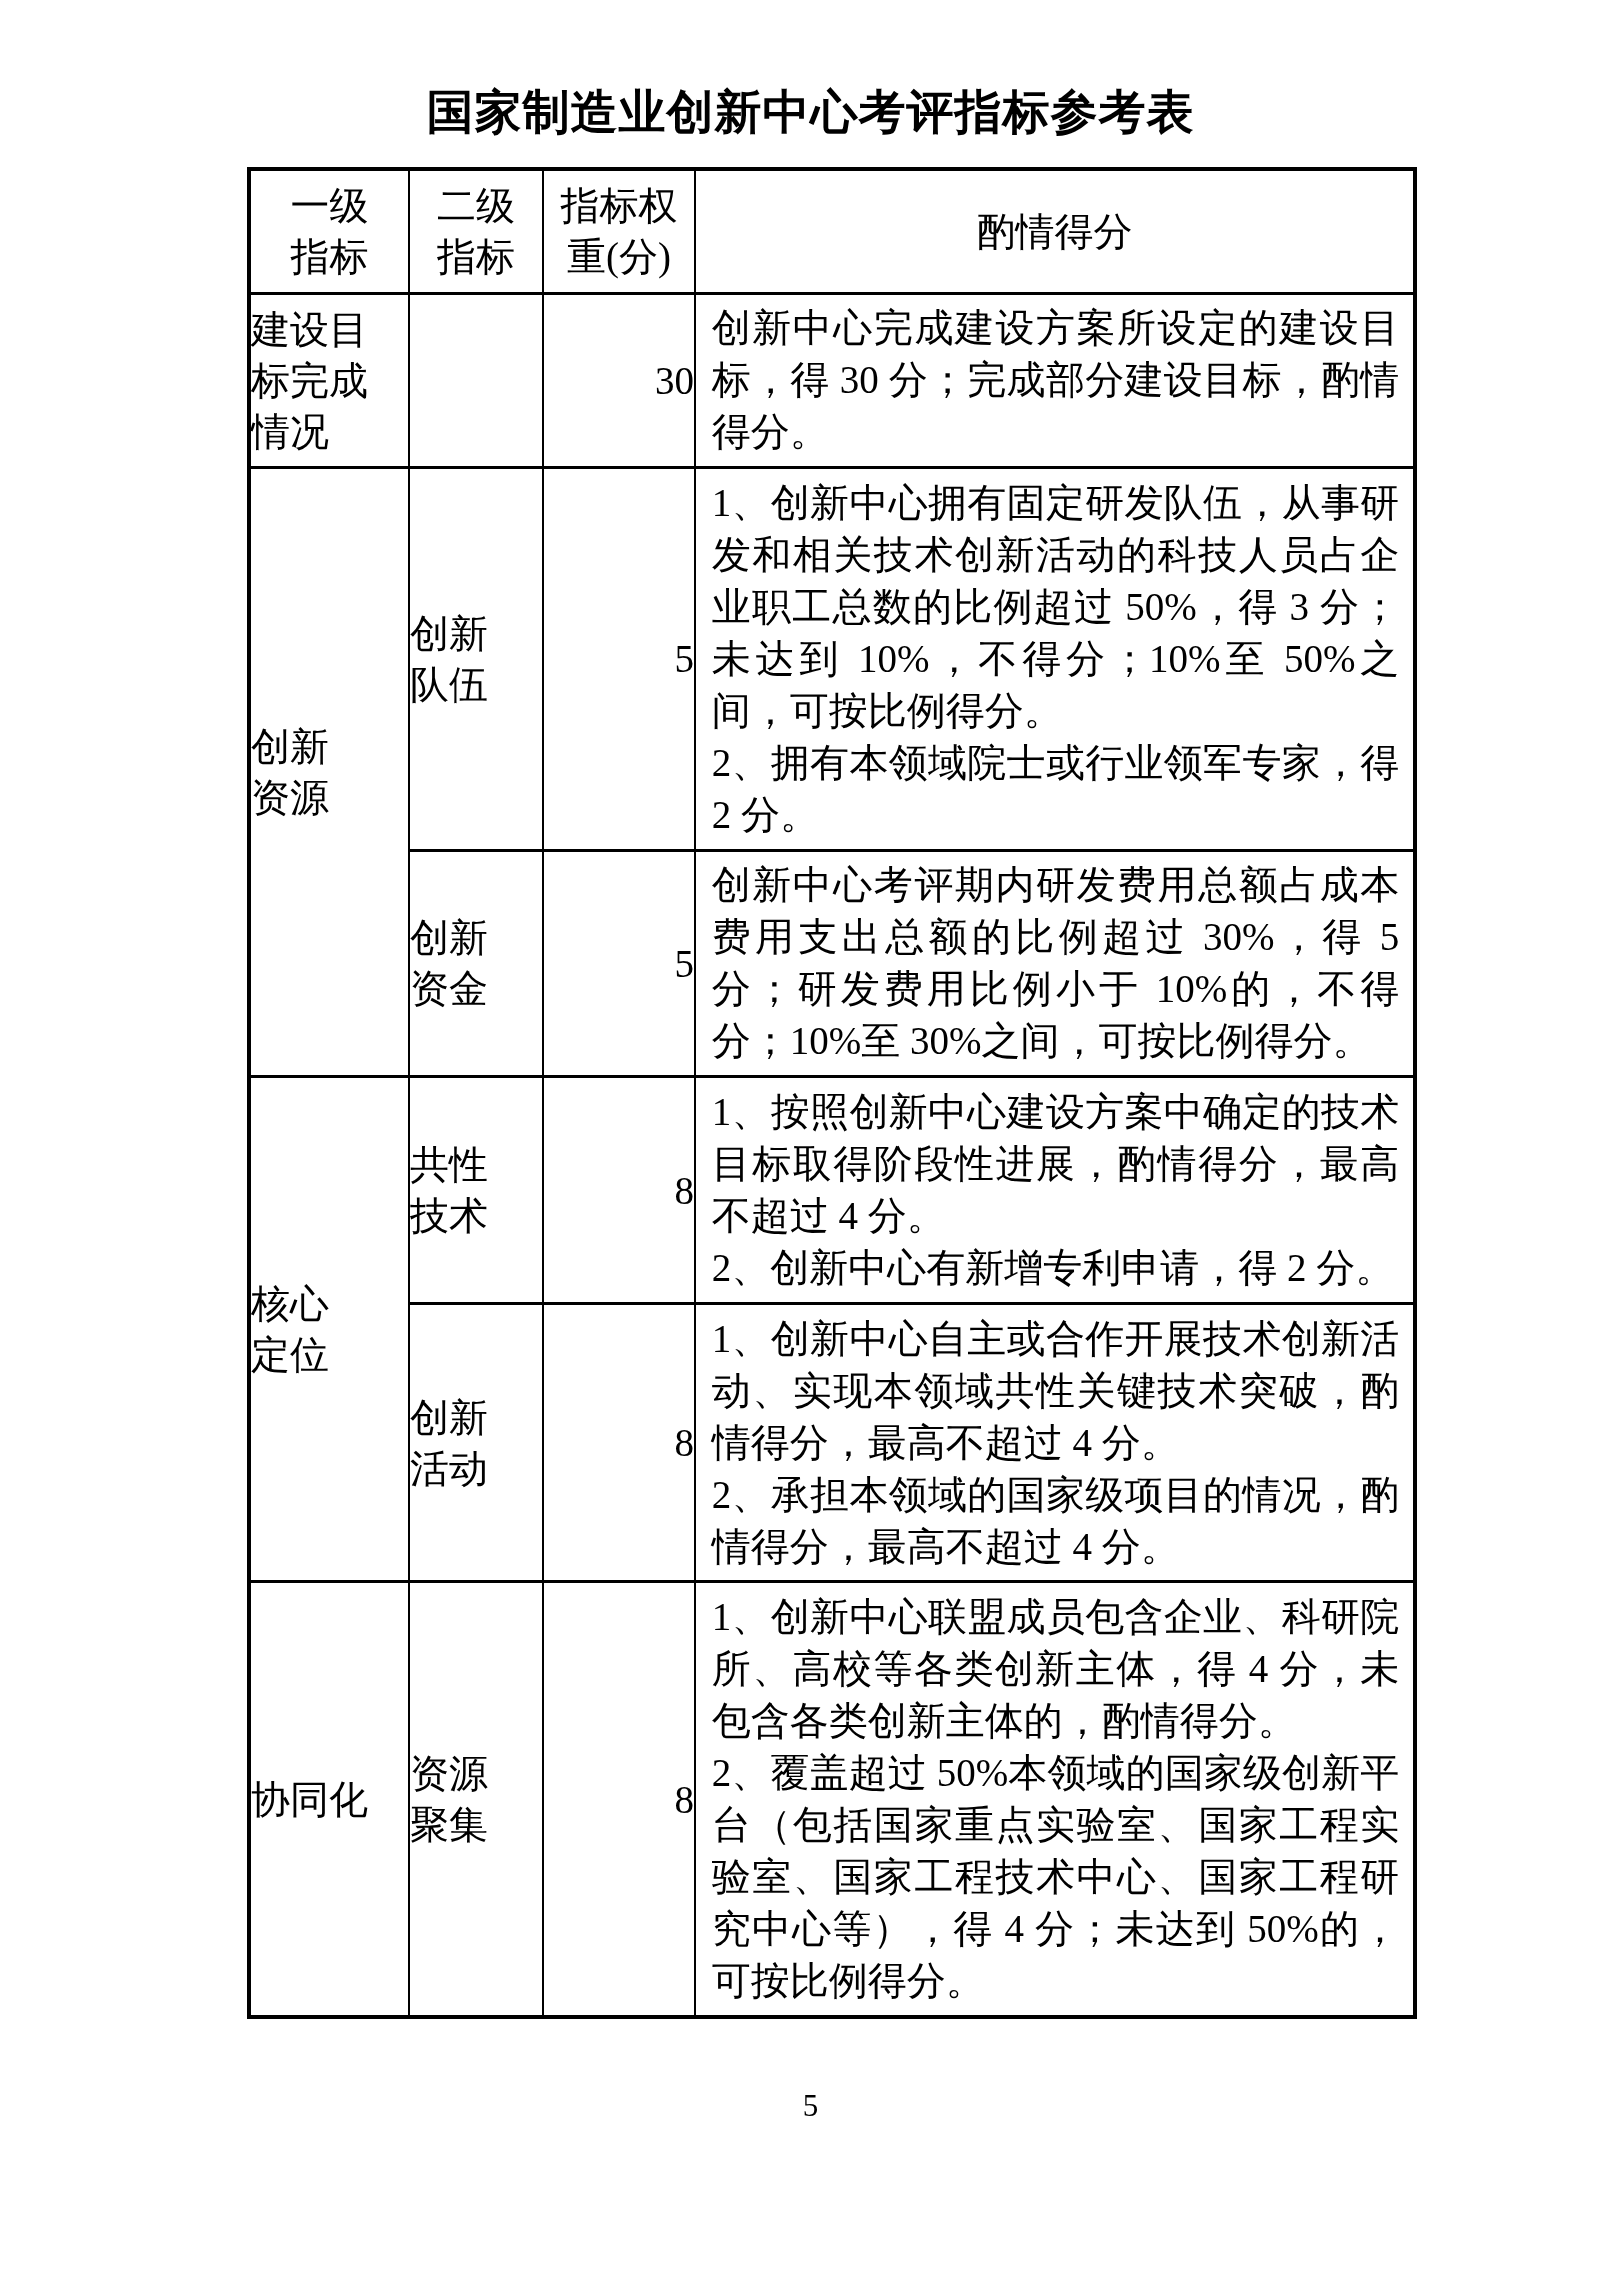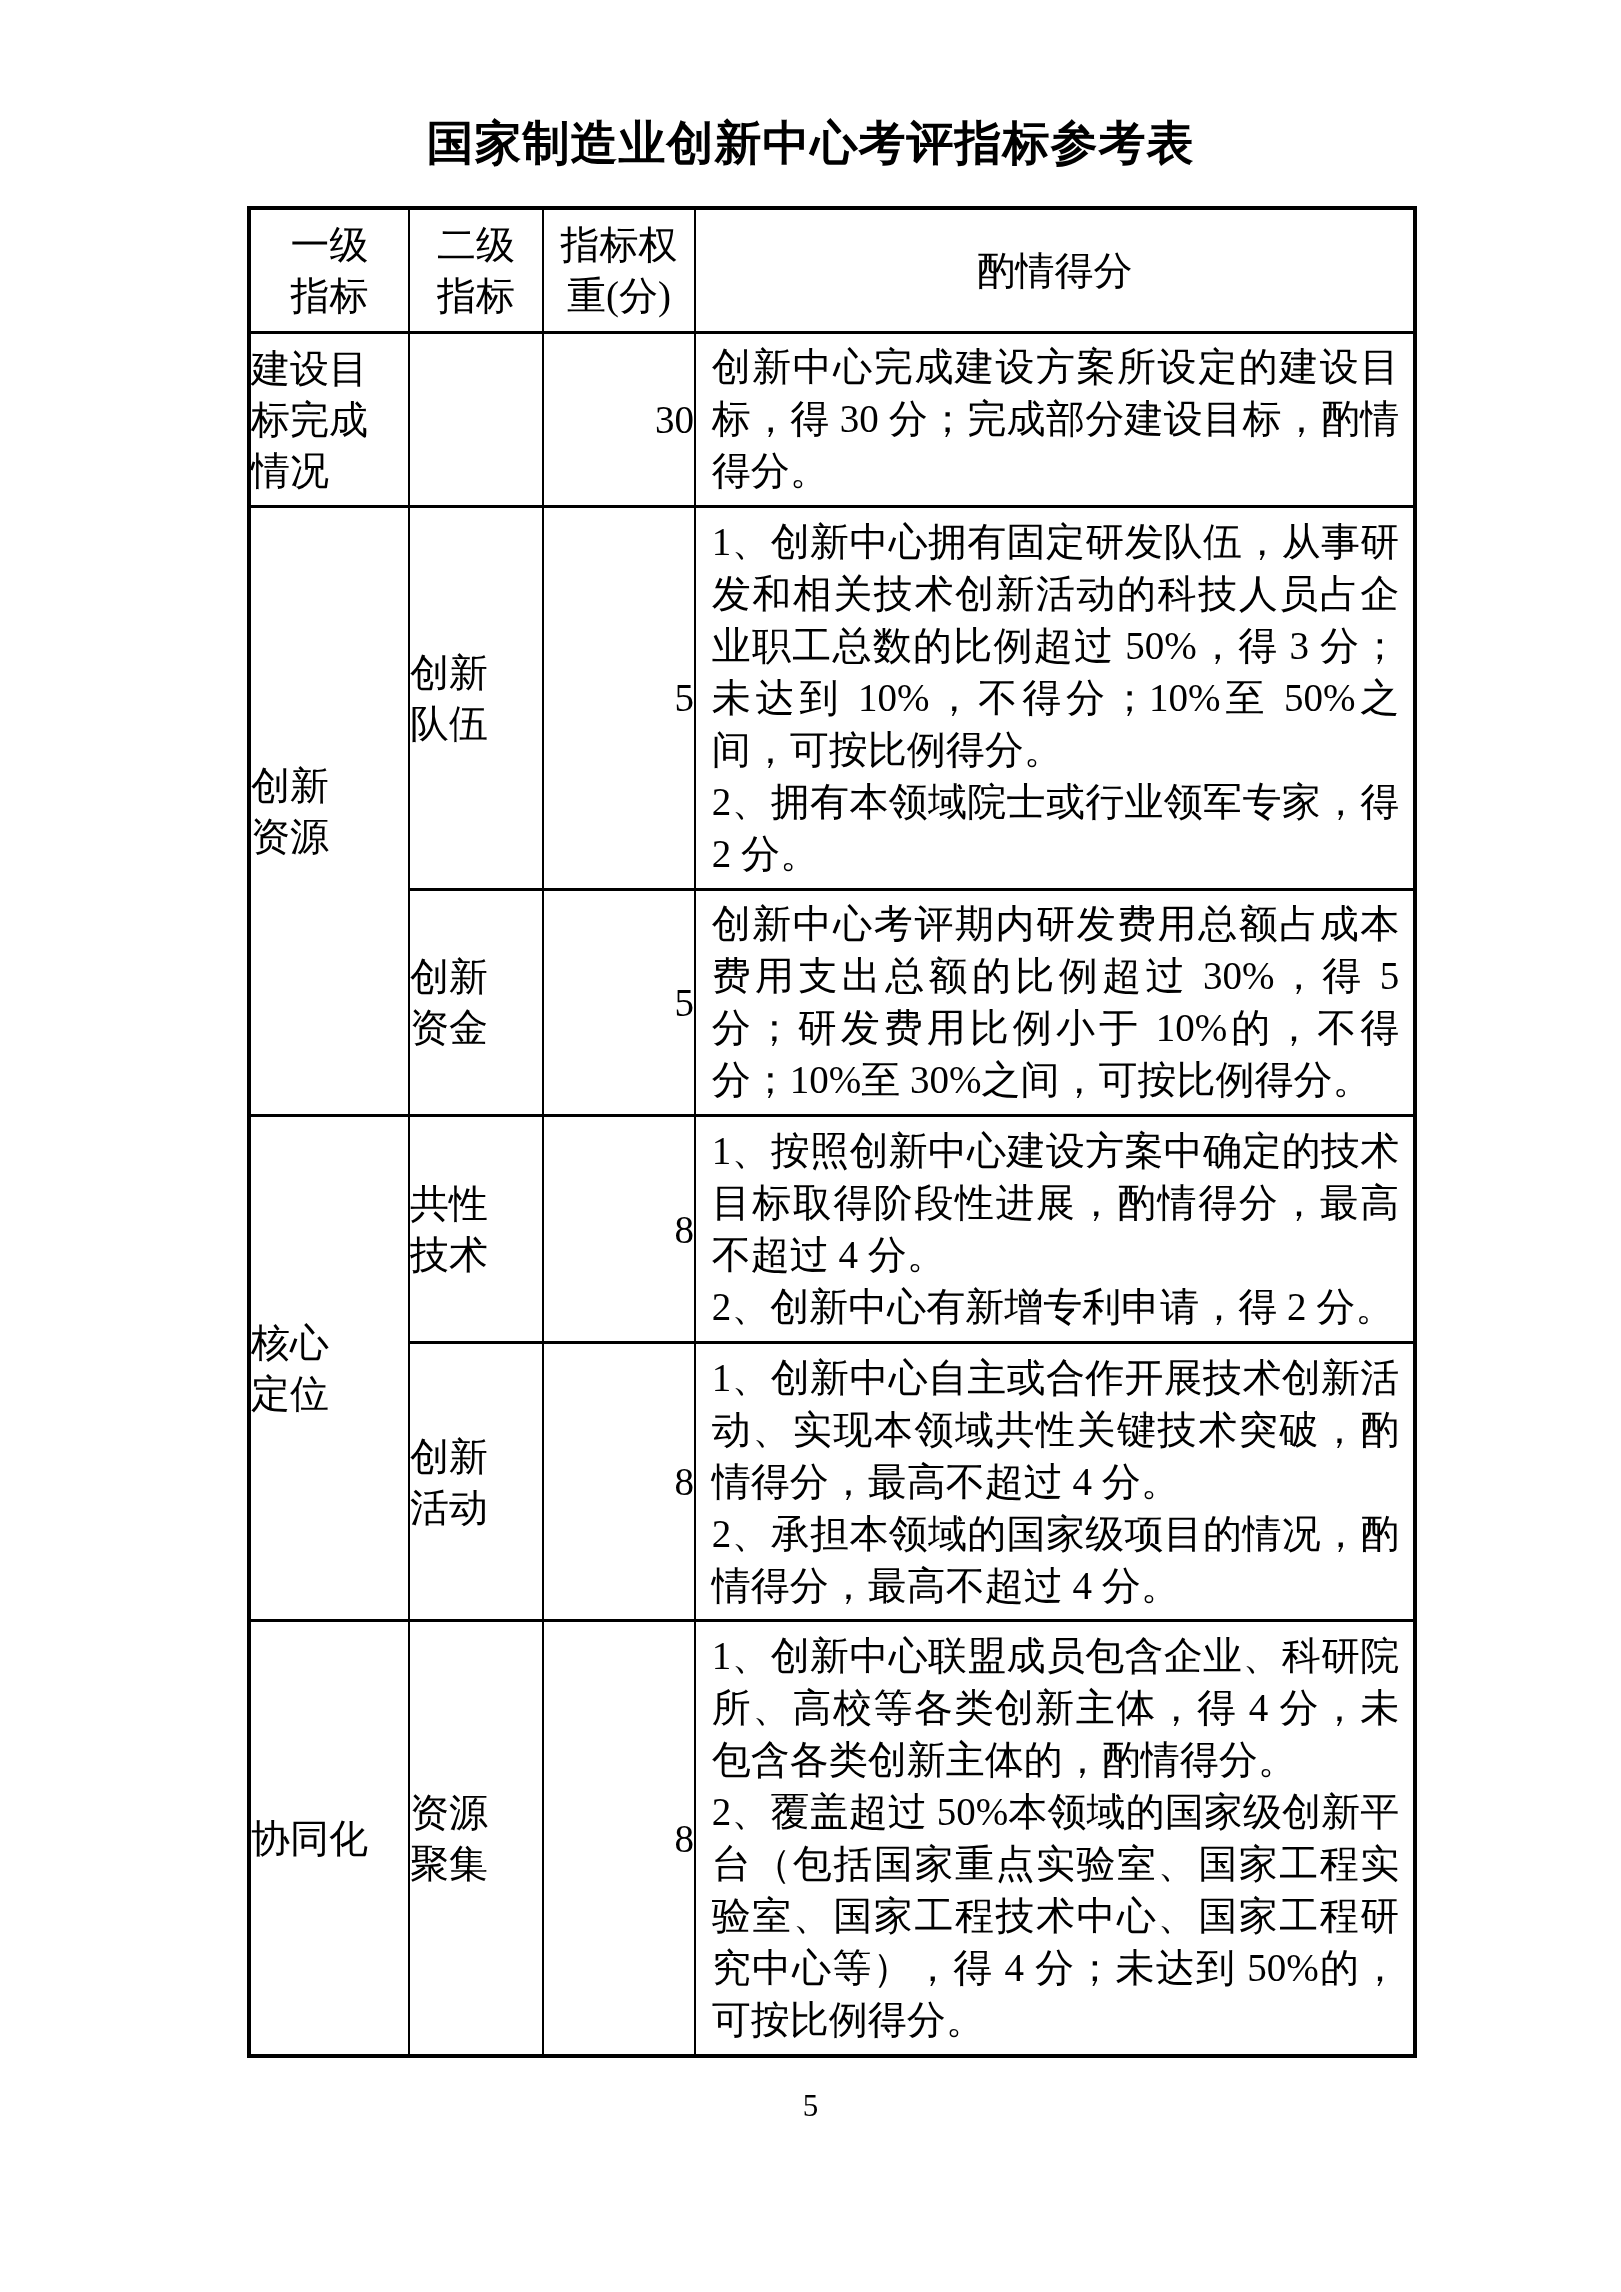--- a/index.html
+++ b/index.html
@@ -5,31 +5,31 @@
   * { margin: 0; padding: 0; box-sizing: border-box; }
   html, body { background: #ffffff; }
   body {
     width: 1621px;
     height: 2293px;
     position: relative;
     font-family: "Liberation Serif", "DejaVu Serif", serif;
     color: #000000;
   }
   .doc-title {
-    margin-top: 115px;
+    margin-top: 84px;
     width: 100%;
     text-align: center;
     font-family: "Liberation Sans", "DejaVu Sans", sans-serif;
     font-weight: bold;
     font-size: 47px;
     letter-spacing: 1px;
     line-height: 55px;
   }
   table.indicator-table {
-    margin: 36px 0 0 247px;
+    margin: 28px 0 0 247px;
     width: 1166px;
     border-collapse: collapse;
     table-layout: fixed;
     border: 4.9px solid #000;
   }
   .indicator-table td, .indicator-table th {
     border-left: 2.9px solid #000;
     border-right: 2.9px solid #000;
     border-top: 3.9px solid #000;
     border-bottom: 3.9px solid #000;

